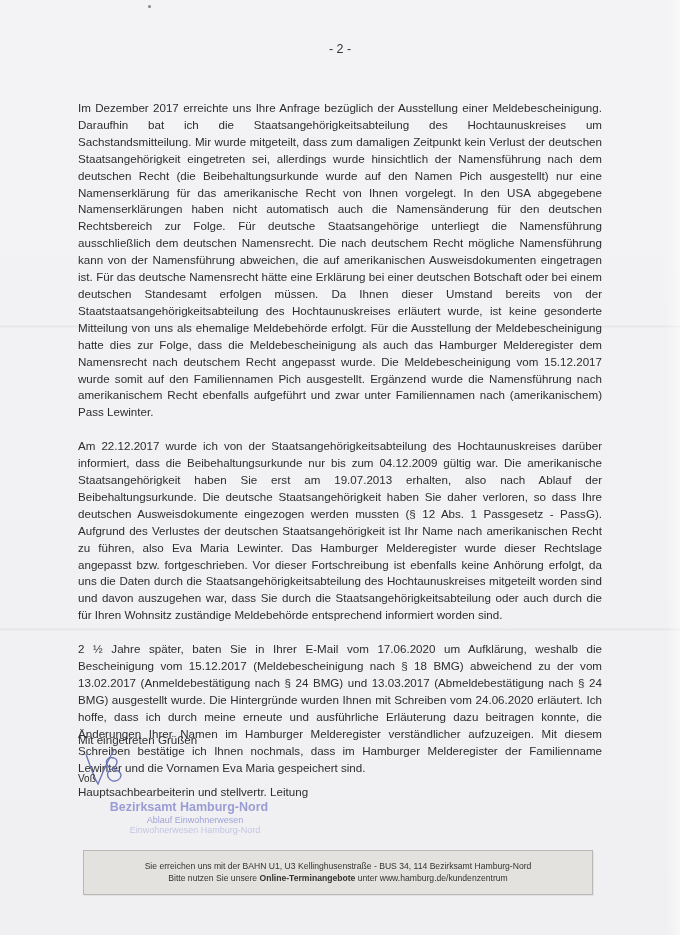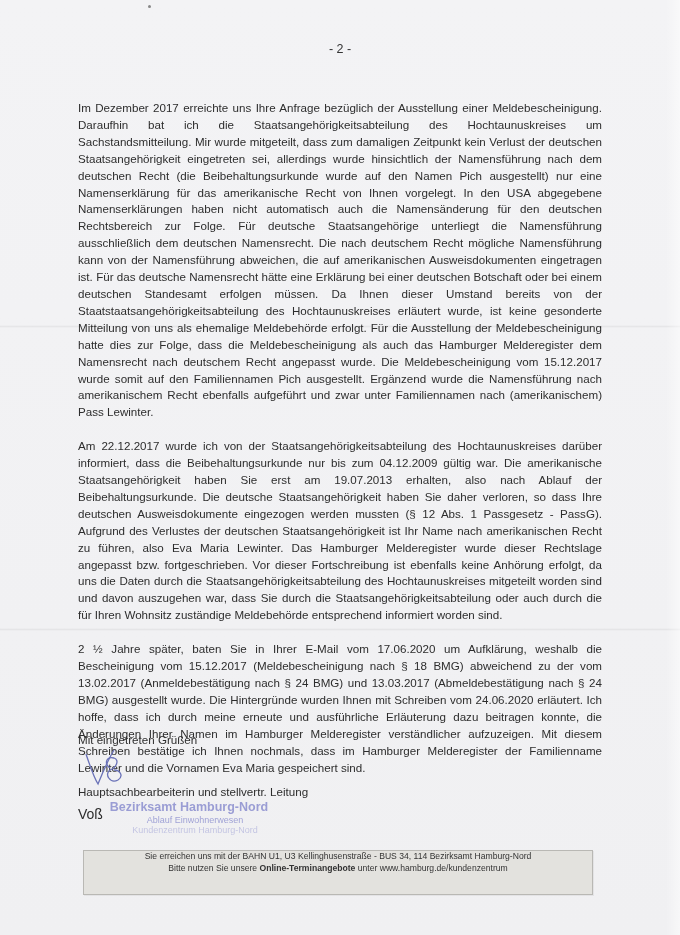--- a/index.html
+++ b/index.html
@@ -33,42 +33,42 @@
       text-align: justify; color: #2d2d2d;
     }
     .body-text p { margin: 0 0 17px 0; }
     #p1 { top: 88px; margin-top: 12px; }
     .closing {
       position: absolute; left: 78px; top: 733px;
       font-size: 11.6px; color: #2d2d2d;
     }
     .signer-name {
       position: absolute; left: 78px; top: 773px;
-      font-size: 14px; color: #2d2d2d; margin-top: 33px;
+      font-size: 10px; color: #2d2d2d;
     }
     .signer-title {
       position: absolute; left: 78px; top: 785px;
       font-size: 11.6px; color: #2d2d2d;
     }
     .signature {
       position: absolute; left: 80px; top: 746px; width: 50px; height: 42px;
     }
     .stamp {
       position: absolute; left: 115px; top: 756px; width: 160px;
       color: #8c8fcf; text-align: center;
     }
     .stamp .s1 { font-size: 12.5px; font-weight: bold; opacity: 0.85; margin-left: -12px; margin-top: 44px;}
     .stamp .s2 { font-size: 9px; opacity: 0.8; margin-top: 1px; }
     .stamp .s3 { font-size: 9px; opacity: 0.45; margin-top: 0px; }
     .footer-box {
       position: absolute; left: 83px; top: 850px; width: 510px; height: 45px;
       background: #e3e2de; border: 1px solid #b9b8b4;
       box-shadow: 1px 1px 0 rgba(0,0,0,0.05);
       text-align: center; font-size: 8.6px; line-height: 11.5px; color: #333;
-      padding-top: 0; box-sizing: border-box;
+      padding-top: 10px; box-sizing: border-box;
     }
     .footer-box b { font-weight: bold; }
     .right-edge {
       position: absolute; right: 0; top: 0; width: 14px; height: 935px;
       background: linear-gradient(90deg, rgba(255,255,255,0) 0%, rgba(255,255,255,0.5) 100%);
     }
   </style>
 </head>
 <body>
 
@@ -88,21 +88,21 @@
   <div class="closing">Mit eingetreten Grüßen</div>
 
   <svg class="signature" viewBox="0 0 50 42">
     <path d="M6 8 C10 20, 14 32, 18 38 C22 28, 28 14, 34 4" fill="none" stroke="#6a72b8" stroke-width="1.3"></path>
     <path d="M30 22 C24 18, 26 10, 34 12 C40 14, 36 22, 30 24 C24 28, 30 38, 38 34 C44 30, 40 24, 34 24" fill="none" stroke="#6a72b8" stroke-width="1.3"></path>
   </svg>
 
   <div class="stamp">
     <div class="s1">Bezirksamt Hamburg-Nord</div>
     <div class="s2">Ablauf Einwohnerwesen</div>
-    <div class="s3">Kundenzentrum Hamburg-Nord</div>
+    <div class="s3">Einwohnerwesen Hamburg-Nord</div>
   </div>
 
   <div class="signer-name">Voß</div>
   <div class="signer-title">Hauptsachbearbeiterin und stellvertr. Leitung</div>
 
   <div class="footer-box">
     <div>Sie erreichen uns mit der BAHN U1, U3 Kellinghusenstraße - BUS 34, 114 Bezirksamt Hamburg-Nord</div>
     <div><span>Bitte nutzen Sie unsere </span><b>Online-Terminangebote</b><span> unter www.hamburg.de/kundenzentrum</span></div>
   </div>
 

